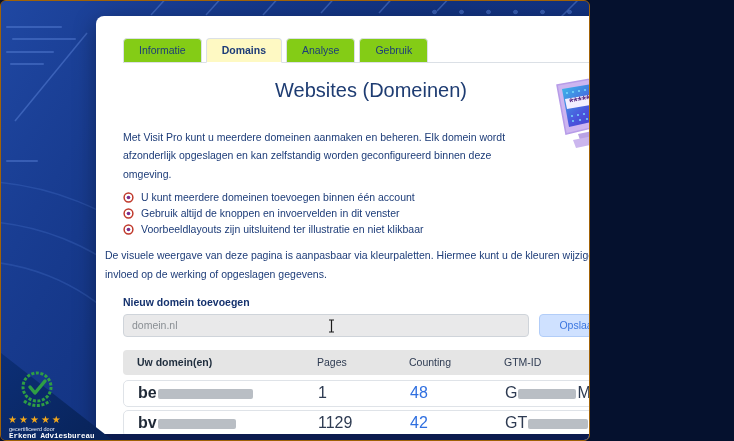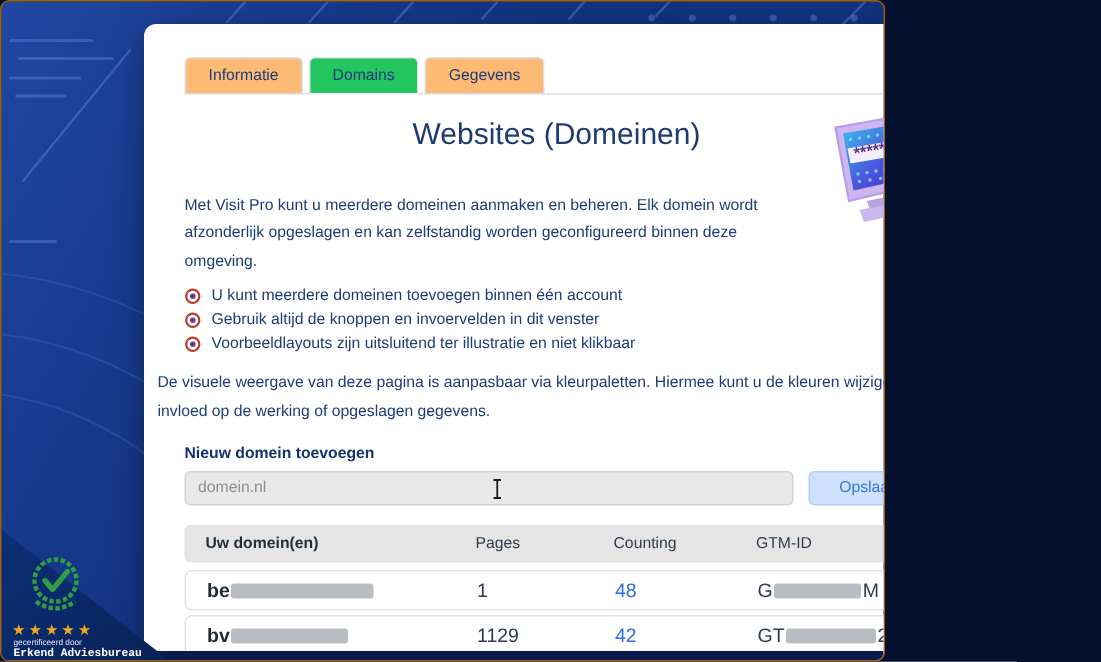--- a/index.html
+++ b/index.html
@@ -21,23 +21,23 @@
   
   .tour-btn { position:absolute; left:693px; top:12px; z-index:5;
     background:#2d5cdb; color:#fff; font-size:9px; padding:4px 9px;
     border:none; border-radius:4px; box-shadow:0 1px 3px rgba(0,0,0,.4); cursor:pointer; }
 
   
   .card { position:absolute; left:95px; top:15px; width:550px; height:430px; z-index:1;
     background:#fff; border-radius:8px; box-shadow:0 6px 22px rgba(0,0,0,.35); }
 
   .tabs { display:flex; gap:4px; margin:22px 27px 0; border-bottom:1px solid #dbe0e6; }
-  .tab { font-size:10.5px; color:#1d3c78; background:#fdba74; border:1px solid #dbe0e6;
+  .tab { font-size:10.5px; color:#1d3c78; background:#84cc16; border:1px solid #dbe0e6;
     border-radius:4px 4px 0 0; padding:5px 15px 6px; margin-bottom:-1px; cursor:pointer; }
-  .tab.active { background:#22c55e; border-bottom-color:#fff; font-weight:normal; }
+  .tab.active { background:#fef9c3; border-bottom-color:#fff; font-weight:bold; }
 
   .page-title { text-align:center; margin-top:16px; font-size:20px; font-weight:400; color:#1e3c72; }
 
   .intro { margin:26px 27px 0; padding-right:88px; font-size:10.5px; line-height:1.75; color:#1d3c78; }
 
   .monitor { position:absolute; right:18px; top:58px; width:84px; height:84px; }
 
   .bullets { list-style:none; margin:8px 27px 0; }
   .bullets li { display:flex; align-items:center; gap:7px; font-size:10.5px; color:#1d3c78; margin:4px 0; }
   .bullet-ic { flex:0 0 auto; width:11px; height:11px; }
@@ -54,21 +54,21 @@
   .ibeam { position:absolute; left:204px; top:5px; pointer-events:none; }
 
   .tgrid { display:grid; grid-template-columns:180px 92px 95px 140px 1fr; align-items:center;
     padding:0 12px 0 14px; }
   .thead { margin:13px 27px 0; height:25px; background:#e5e5e5; border-radius:4px;
     font-size:10.5px; color:#2e3b52; }
   .thead .h-domain { font-weight:bold; color:#1f2d3d; }
 
   .rows { display:flex; flex-direction:column; gap:3px; margin:5px 27px 0; }
   .trow { height:27px; background:#fff; border:1px solid #dfe3e8; border-radius:5px;
-    font-size:13px; color:#2e3b52; cursor:pointer; }
+    font-size:16px; color:#2e3b52; cursor:pointer; }
   .dprefix { font-weight:bold; color:#1f2937; }
   .blur { display:inline-block; height:10px; background:#b9bec4; border-radius:2px;
     vertical-align:middle; margin:0 1px; }
   .c-count { color:#2f6fe0; }
   .c-chev { justify-self:end; display:flex; align-items:center; }
 
   
   .bottombar { position:absolute; left:0; right:0; top:433px; height:8px; background:#0c1b4e; z-index:4; }
 
   
@@ -144,21 +144,22 @@
   <div class="dots1"></div>
   <div class="dots2"></div>
 
   <button class="tour-btn">Tour</button>
 
   <div class="card">
 
     <div class="tabs">
       <div class="tab">Informatie</div>
       <div class="tab active">Domains</div>
-      <div class="tab">Gegevens</div>
+      <div class="tab">Analyse</div>
+      <div class="tab">Gebruik</div>
     </div>
 
     <h1 class="page-title">Websites (Domeinen)</h1>
 
     <p class="intro">Met Visit Pro kunt u meerdere domeinen aanmaken en beheren. Elk domein wordt afzonderlijk opgeslagen en kan zelfstandig worden geconfigureerd binnen deze omgeving.</p>
 
     <svg class="monitor" viewBox="0 0 84 84">
       <defs>
         <linearGradient id="scr" x1="0" y1="0" x2="1" y2="1">
           <stop offset="0" stop-color="#39c2ea"></stop>

